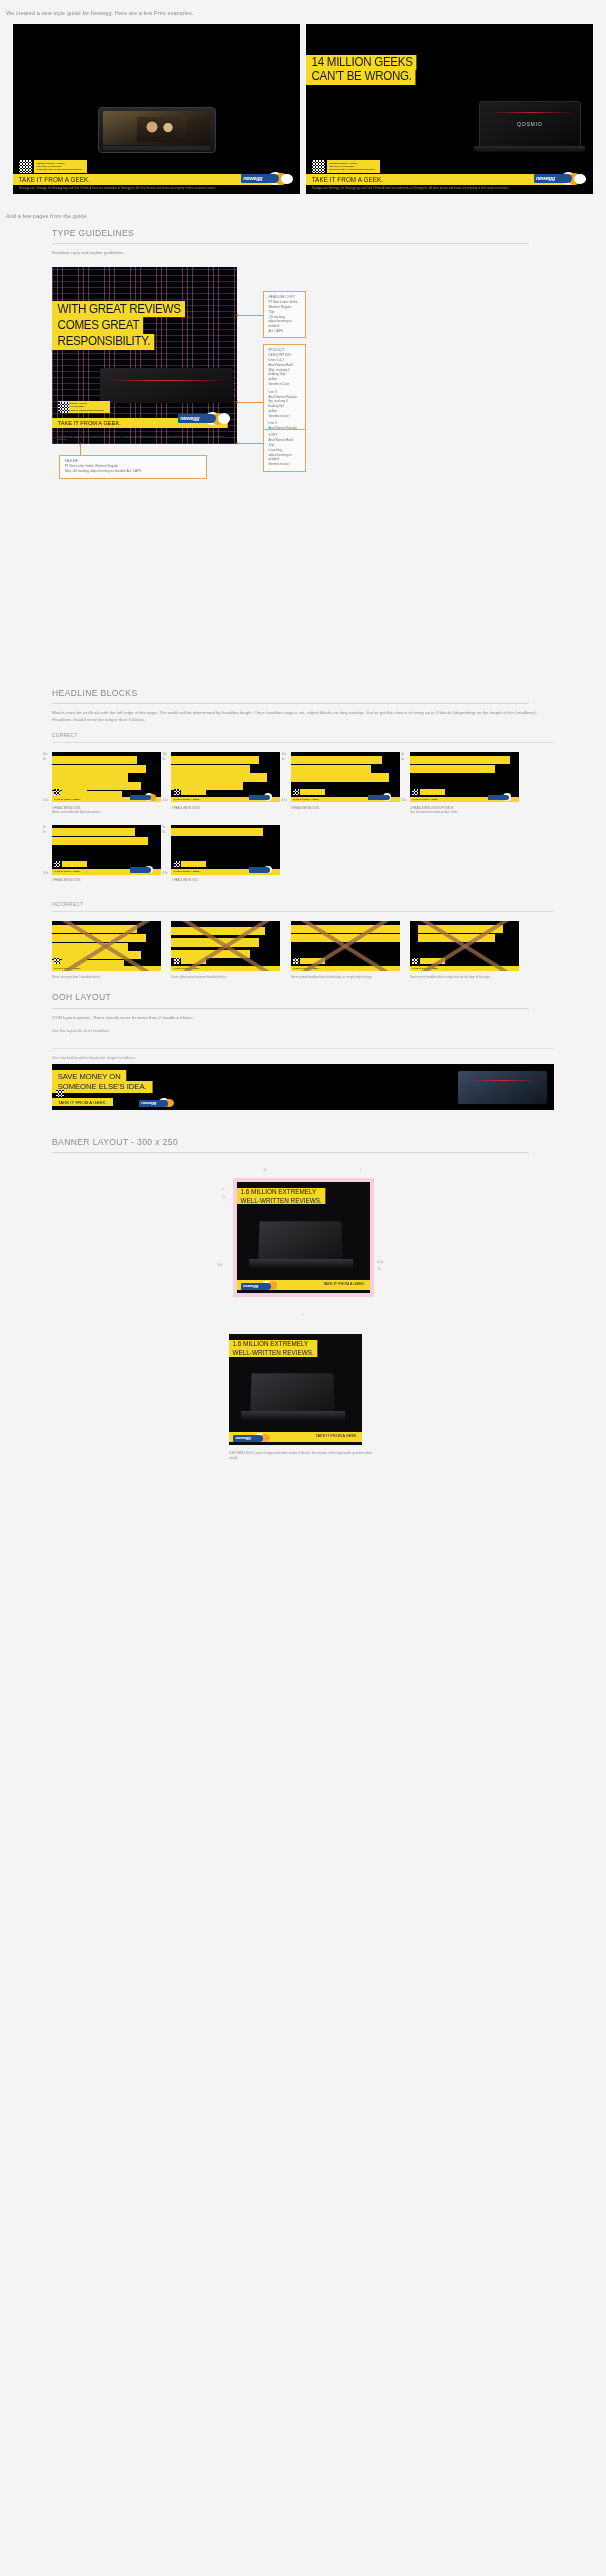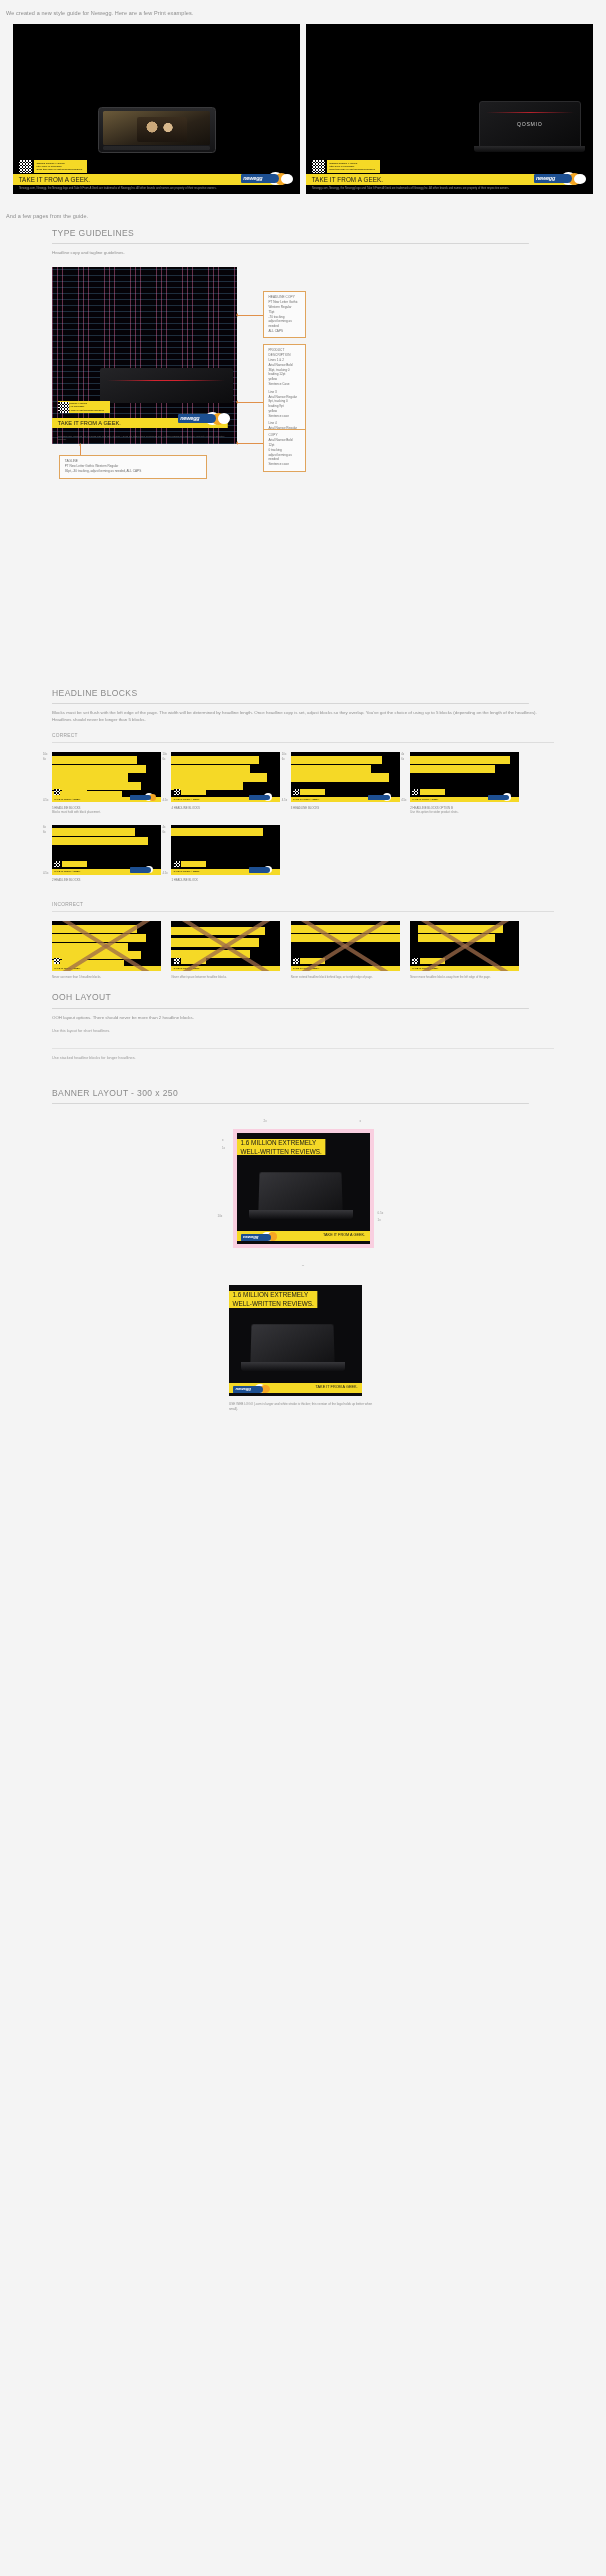--- a/index.html
+++ b/index.html
@@ -392,20 +392,24 @@
         <div class="ell e1"></div>
         <div class="ell e2"></div>
         <div class="ell e3"></div>
         <div class="plate"></div>
         <div class="wordmark">newegg</div>
       </div>
     </div>
   </div>
 
   <div class="ad right">
+    <div class="ad-headline">
+      <div><span class="hl-line">14 MILLION GEEKS</span></div>
+      <div><span class="hl-line">CAN'T BE WRONG.</span></div>
+    </div>
     <div class="laptop">
       <div class="lid">
           <div class="brandmark">QOSMIO</div>
         </div>
       <div class="base"></div>
     </div>
     <div class="qr"></div>
     <div class="promo-tag">
       <div>Toshiba Qosmio X Series</div>
       <div>Intel Core i7 processor</div>
@@ -429,20 +433,25 @@
 
 <div class="intro-text second">And a few pages from the guide.</div>
 
 <div class="section">
   <div class="sec-title">TYPE GUIDELINES</div>
   <div class="sec-sub">Headline copy and tagline guidelines.</div>
 
   <div class="spread-wrap">
     <div class="spread">
       <div class="grid-overlay"></div>
+      <div class="hl-stack">
+        <div><span class="hl">WITH GREAT REVIEWS</span></div>
+        <div><span class="hl">COMES GREAT</span></div>
+        <div><span class="hl">RESPONSIBILITY.</span></div>
+      </div>
       <div class="console"></div>
       <div class="prodbox">
         <div>Toshiba Qosmio X Series</div>
         <div>Intel Core i7 processor</div>
         <div>Scan this code or visit Newegg.com/geek</div>
       </div>
       <div class="qr2"></div>
       <div class="tagbar">TAKE IT FROM A GEEK.</div>
       <div class="legal">Newegg.com, Newegg, the Newegg logo and Take It From A Geek are trademarks of Newegg Inc. All other brands and names are property of their respective owners.</div>
       <div class="logo2">
@@ -742,20 +751,35 @@
 <div class="section" style="padding-top:13.3px;">
   <div class="sec-title">OOH LAYOUT</div>
   <div class="sec-sub">OOH layout options. There should never be more than 2 headline blocks.</div>
 
   <div class="ooh-note">Use this layout for short headlines.</div>
 
 
   <hr class="hr-thin">
   <div class="ooh-note">Use stacked headline blocks for longer headlines.</div>
 
+  <div class="ooh">
+    <div class="hl">SAVE MONEY ON</div>
+    <div class="hl hl2">SOMEONE ELSE'S IDEA.</div>
+    <div class="dev screen-on"></div>
+    <div class="oqr"></div>
+    <div class="tagbar">TAKE IT FROM A GEEK.</div>
+    <div class="logo3">
+      <div class="egg-swoosh" style="width:40px;height:10.4px">
+        <div class="ell" style="left:20px;top:0;width:10.4px;height:9.6px;background:#fff"></div>
+        <div class="ell" style="left:25px;top:0.7px;width:9.6px;height:8.1px;background:#f5a623"></div>
+        <div class="plate" style="left:0;top:2.2px;width:29px;height:6.7px"></div>
+        <div class="wordmark" style="font-size:4.4px;top:2.2px">newegg</div>
+      </div>
+    </div>
+  </div>
 
   <div style="height:7.4px"></div>
 
 </div>
 
 <div class="section" style="padding-top:16.3px;">
   <div class="sec-title">BANNER LAYOUT - 300 x 250</div>
 
   <div class="banner-wrap">
     <div class="banner-spec">

